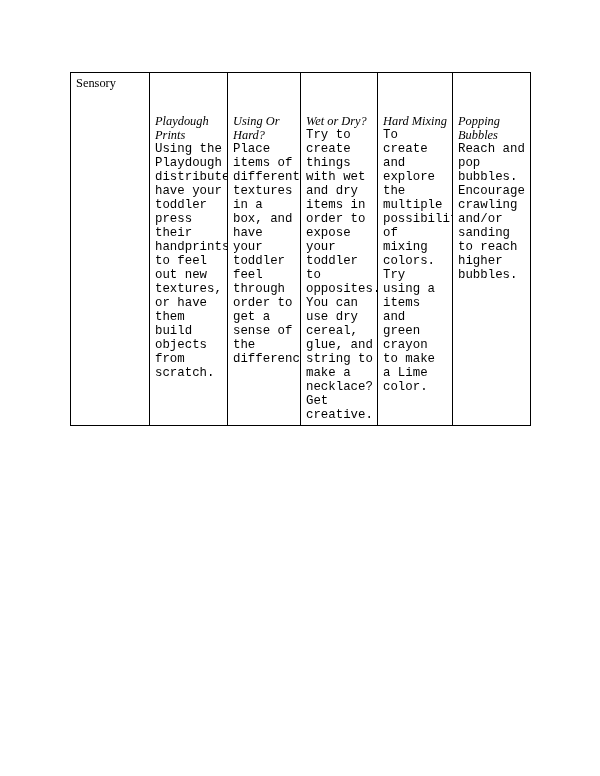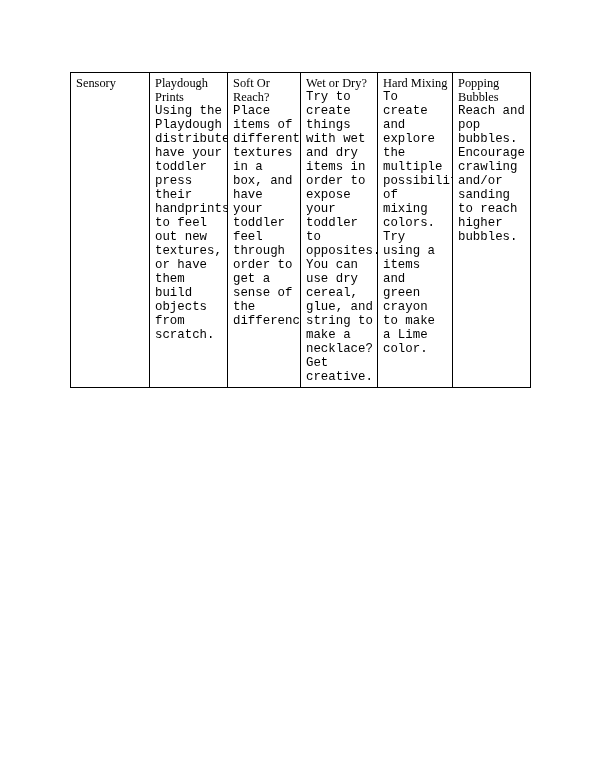--- a/index.html
+++ b/index.html
@@ -34,20 +34,22 @@
   table.activity-table td {
     border: 1px solid #000000;
     vertical-align: top;
     padding: 3px 4px 3px 5px;
     font-size: 12.4px;
     line-height: 14px;
     background: #ffffff;
     overflow: hidden;
   }
   .activity-title {
+    font-style: italic;
+    margin-top: 38px;
   }
   .activity-description {
     font-style: normal;
     font-family: Liberation Mono, monospace;
   }
   .category-label {
     font-style: normal;
   }
 </style>
 </head>
@@ -66,21 +68,21 @@
     <tbody>
       <tr>
         <td>
           <span class="category-label">Sensory</span>
         </td>
         <td>
           <div class="activity-title">Playdough Prints</div>
           <div class="activity-description">Using the Playdough distributed, have your toddler press their handprints to feel out new textures, or have them build objects from scratch.</div>
         </td>
         <td>
-          <div class="activity-title">Soft Or Reach?</div>
+          <div class="activity-title">Using Or Hard?</div>
           <div class="activity-description">Place items of different textures in a box, and have your toddler feel through order to get a sense of the differences.</div>
         </td>
         <td>
           <div class="activity-title">Wet or Dry?</div>
           <div class="activity-description">Try to create things with wet and dry items in order to expose your toddler to opposites. You can use dry cereal, glue, and string to make a necklace? Get creative.</div>
         </td>
         <td>
           <div class="activity-title">Hard Mixing</div>
           <div class="activity-description">To create and explore the multiple possibilities of mixing colors. Try using a items and green crayon to make a Lime color.</div>
         </td>

